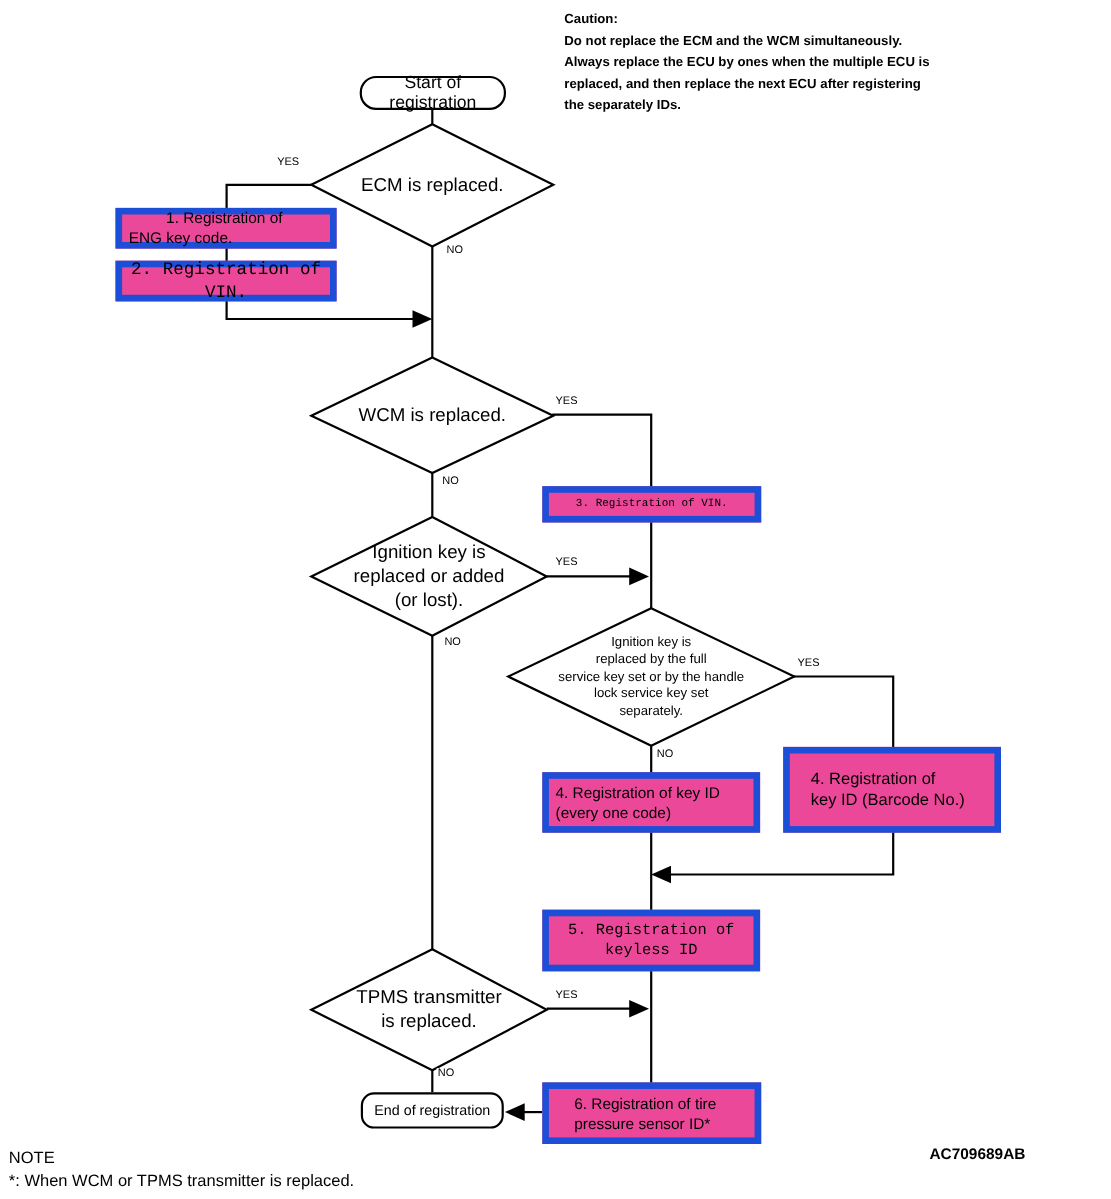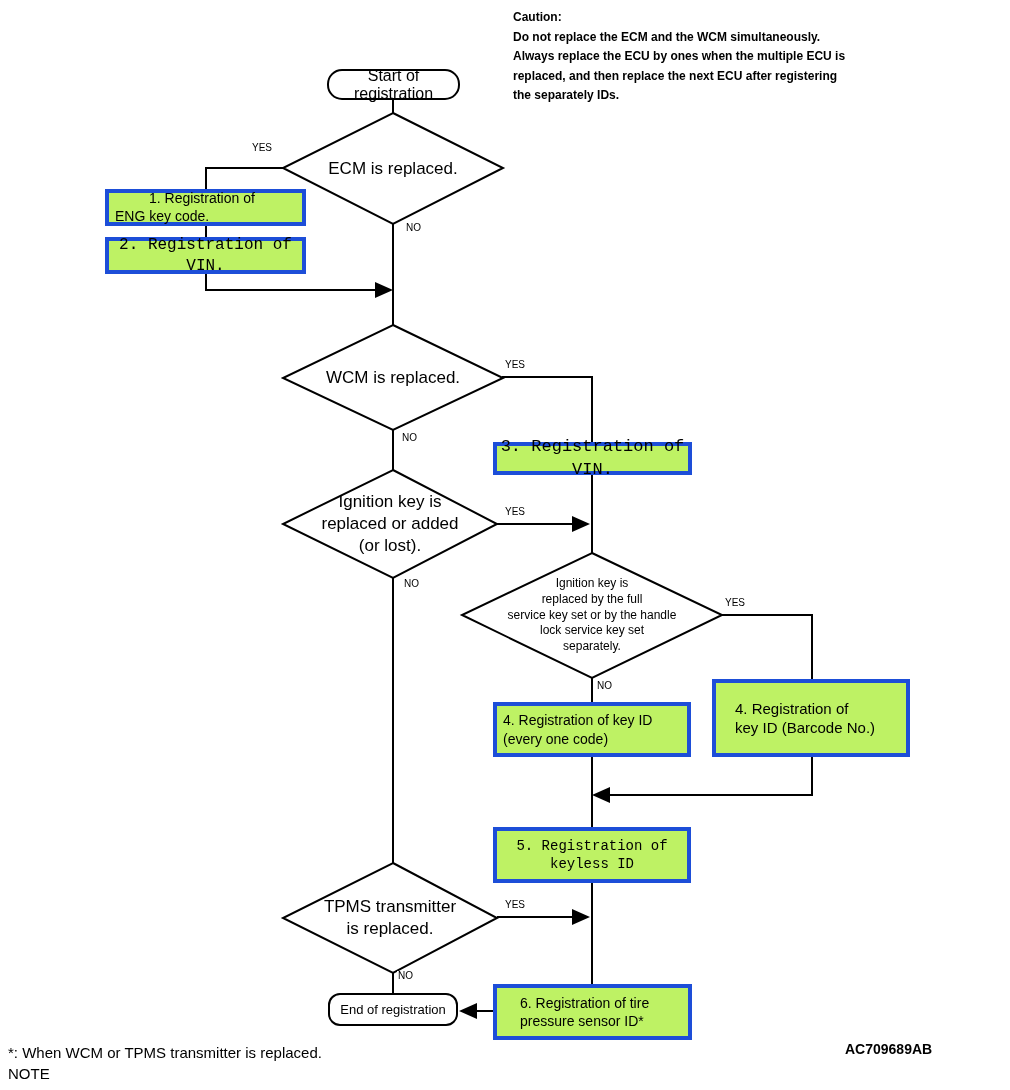--- a/index.html
+++ b/index.html
@@ -13,22 +13,22 @@
     color: #000000;
     overflow: hidden;
   }
   .layer { position: absolute; left: 0; top: 0; }
   .pre { white-space: pre-line; }
 
   
   .proc {
     position: absolute;
     box-sizing: border-box;
-    border: 4px solid #1d4ed8;
-    background: #bef264;
+    border: 6px solid #1d4ed8;
+    background: #ec4899;
     display: flex;
     align-items: center;
     font-size: 14px;
     line-height: 1.3;
   }
   .proc.center { justify-content: center; text-align: center; font-family: Liberation Mono, monospace; }
 
   
   .term {
     position: absolute;
@@ -127,40 +127,40 @@
 replaced by the full
 service key set or by the handle
 lock service key set
 separately.</div>
   <div class="dlabel" style="left:283px; top:863px; width:214px; height:110px; font-size:17px; line-height:1.3;">TPMS transmitter
 is replaced.</div>
 
   <div class="proc pre" style="left:105px; top:189px; width:201px; height:37px; padding-left:6px; text-indent:34px; line-height:1.25;">1. Registration of
 ENG key code.</div>
   <div class="proc center" style="left:105px; top:237px; width:201px; height:37px; font-size:16px;">2. Registration of VIN.</div>
-  <div class="proc center" style="left:493px; top:442px; width:199px; height:33px; font-size:17px;">3. Registration of VIN.</div>
+  <div class="proc center" style="left:493px; top:442px; width:199px; height:33px; font-size:10px;">3. Registration of VIN.</div>
   <div class="proc pre" style="left:493px; top:702px; width:198px; height:55px; padding-left:6px;">4. Registration of key ID
 (every one code)</div>
   <div class="proc pre" style="left:712px; top:679px; width:198px; height:78px; padding-left:19px; font-size:15px;">4. Registration of
 key ID (Barcode No.)</div>
   <div class="proc center" style="left:493px; top:827px; width:198px; height:56px;">5. Registration of keyless ID</div>
   <div class="proc pre" style="left:493px; top:984px; width:199px; height:56px; padding-left:23px;">6. Registration of tire
 pressure sensor ID*</div>
 
   <div class="branch" style="left:251px; top:143px;">YES</div>
   <div class="branch" style="left:405px; top:223px;">NO</div>
   <div class="branch" style="left:504px; top:360px;">YES</div>
   <div class="branch" style="left:401px; top:433px;">NO</div>
   <div class="branch" style="left:504px; top:507px;">YES</div>
   <div class="branch" style="left:403px; top:579px;">NO</div>
   <div class="branch" style="left:724px; top:598px;">YES</div>
   <div class="branch" style="left:596px; top:681px;">NO</div>
   <div class="branch" style="left:504px; top:900px;">YES</div>
   <div class="branch" style="left:397px; top:971px;">NO</div>
 
   <div class="note">
+    <div>NOTE</div>
     <div>*: When WCM or TPMS transmitter is replaced.</div>
-    <div>NOTE</div>
   </div>
 
   <div class="figcode">AC709689AB</div>
 
 </div>
 
 </body></html>

